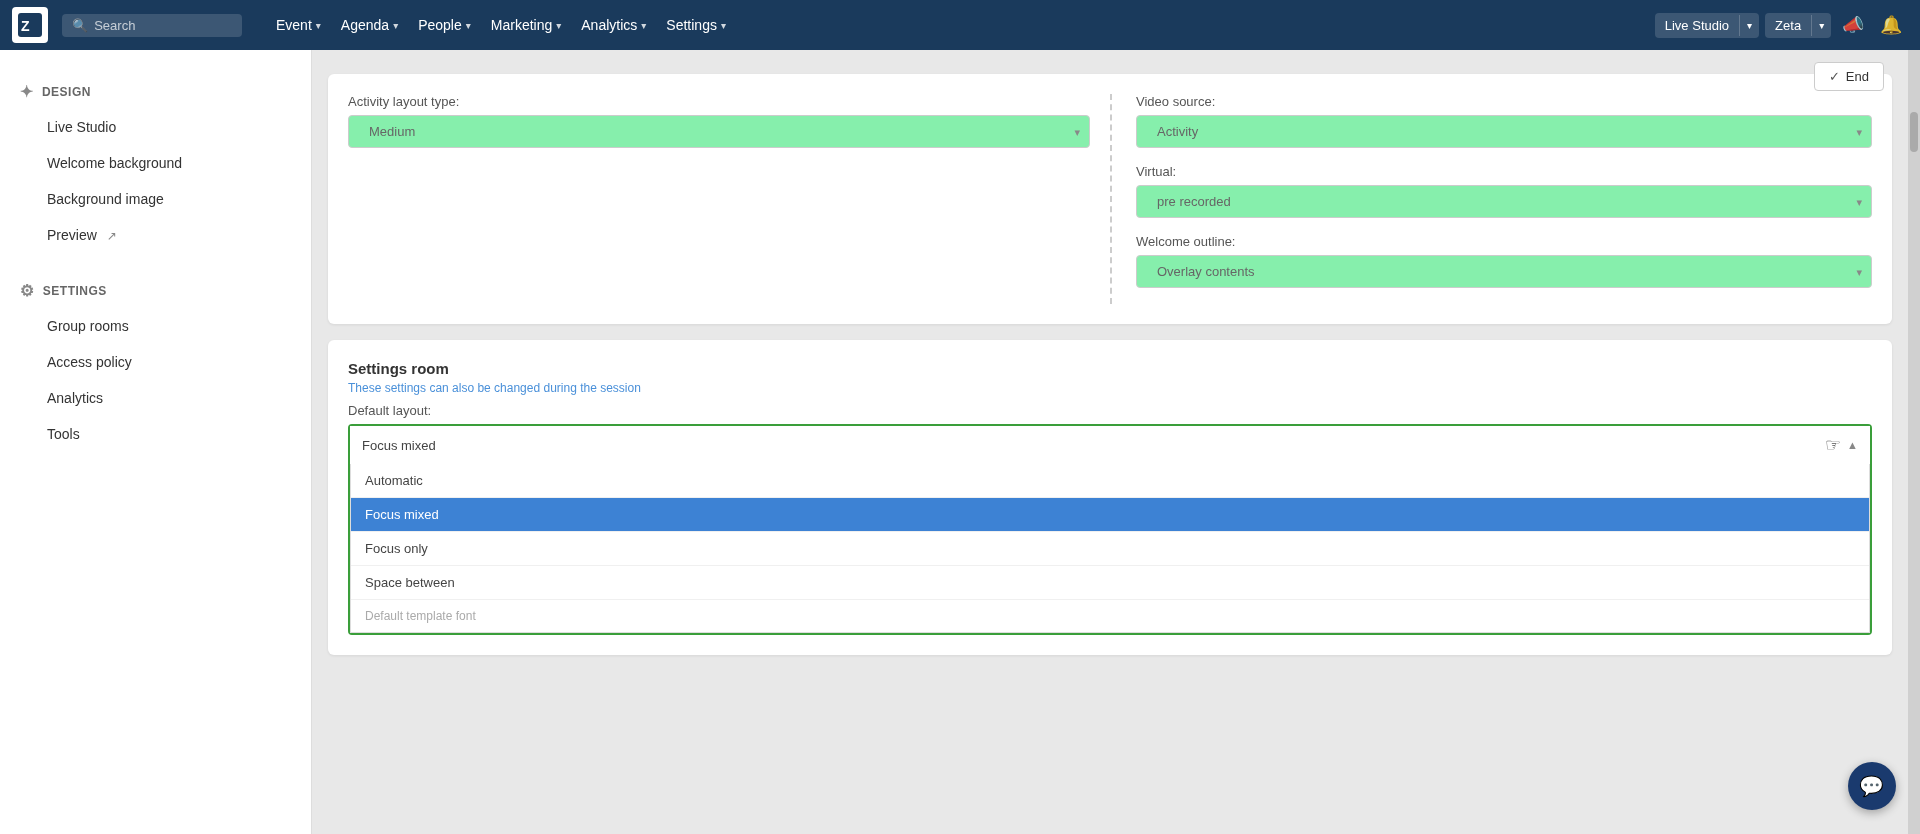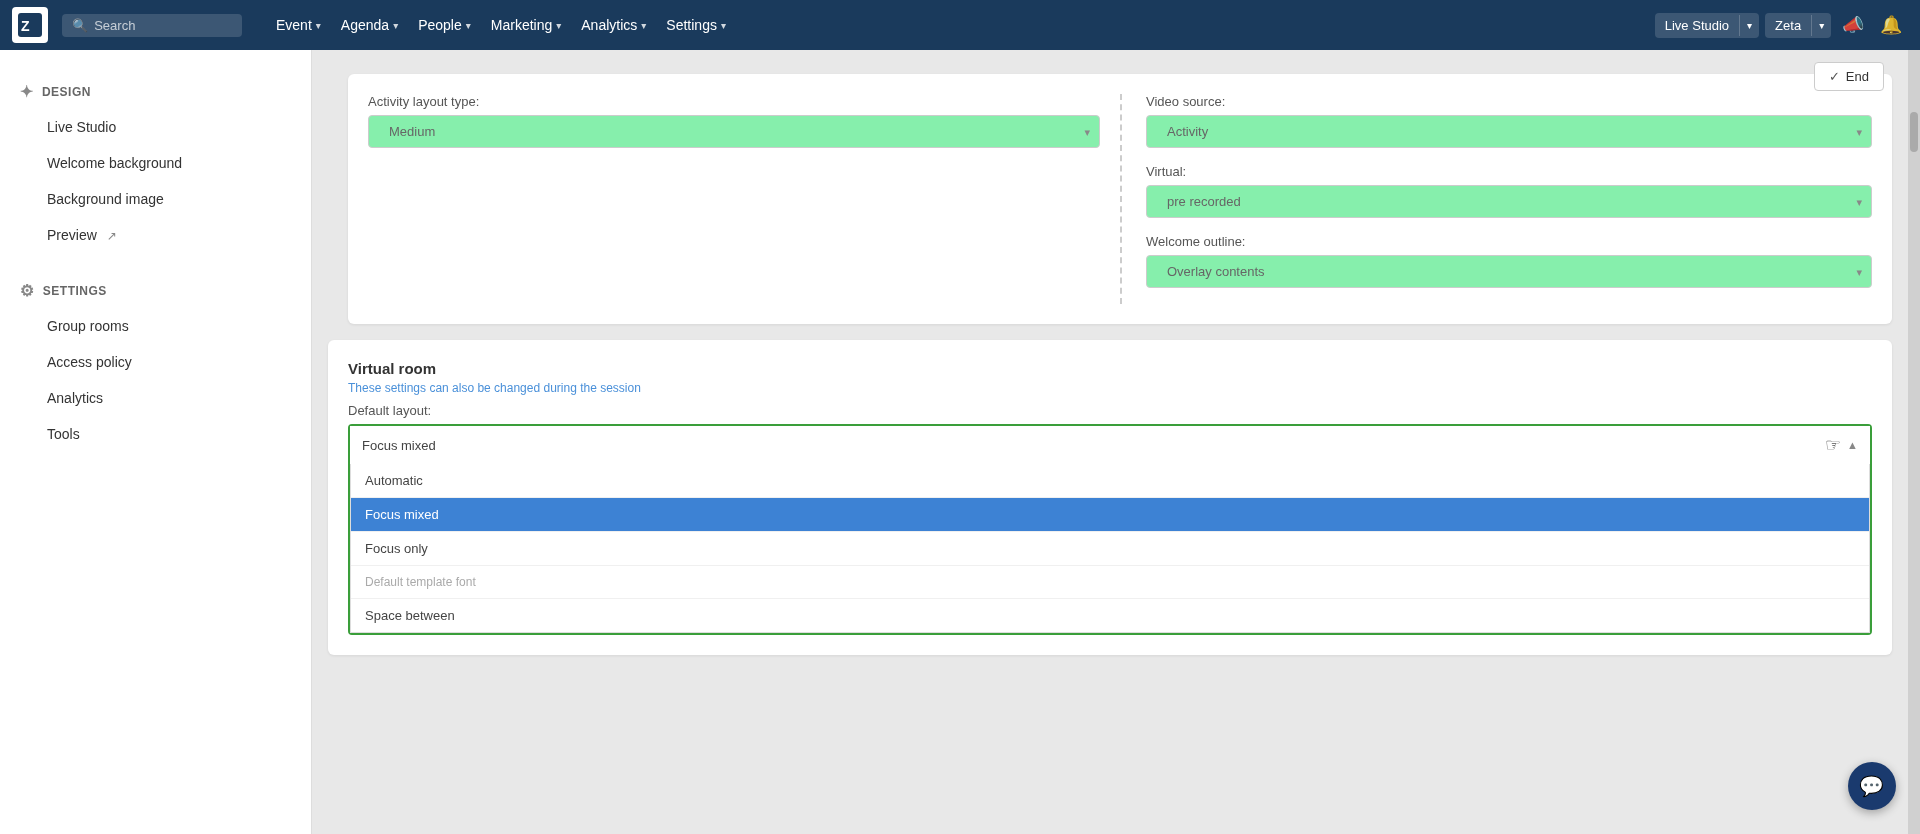--- a/index.html
+++ b/index.html
@@ -376,21 +376,21 @@
     </div>
   </aside>
 
   <main class="main-content">
 
     <button class="end-btn" style="position:absolute;top:12px;right:24px;z-index:10;">
       <span class="check">✓</span>
       <span>End</span>
     </button>
 
-    <div class="card" style="margin-top:8px;margin-left:20px;">
+    <div class="card" style="margin-top:8px;">
       <div class="two-col">
         <div class="left-col">
           <div class="field-label">Activity layout type:</div>
           <div class="select-wrapper">
             <select class="select-box">
               <option value="Medium">Medium</option>
             </select>
             <span class="select-caret">▾</span>
           </div>
         </div>
@@ -416,21 +416,21 @@
             <select class="select-box">
               <option value="Overlay contents">Overlay contents</option>
             </select>
             <span class="select-caret">▾</span>
           </div>
         </div>
       </div>
     </div>
 
     <div class="control-room-card">
-      <div class="control-room-title">Virtual room</div>
+      <div class="control-room-title">Settings room</div>
       <div class="control-room-subtitle">These settings can also be changed during the session</div>
 
       <div class="field-label">Default layout:</div>
 
       <div class="dropdown-container">
         <div class="dropdown-selected">
           <span>Focus mixed</span>
           <div style="display:flex;align-items:center;gap:6px;">
             <span style="font-size:18px;cursor:pointer;color:#555;">☞</span>
             <span class="dropdown-arrow">▲</span>
@@ -439,25 +439,25 @@
         <div class="dropdown-list">
           <div class="dropdown-option">
             <span>Automatic</span>
           </div>
           <div class="dropdown-option selected">
             <span>Focus mixed</span>
           </div>
           <div class="dropdown-option">
             <span>Focus only</span>
           </div>
+          <div class="dropdown-option">
+            <span>Space between</span>
+          </div>
           <div class="dropdown-option faded">
             <span>Default template font</span>
-          </div>
-          <div class="dropdown-option">
-            <span>Space between</span>
           </div>
         </div>
       </div>
 
     </div>
 
   </main>
 
   <div class="main-scrollbar">
     <div class="sb-thumb"></div>

